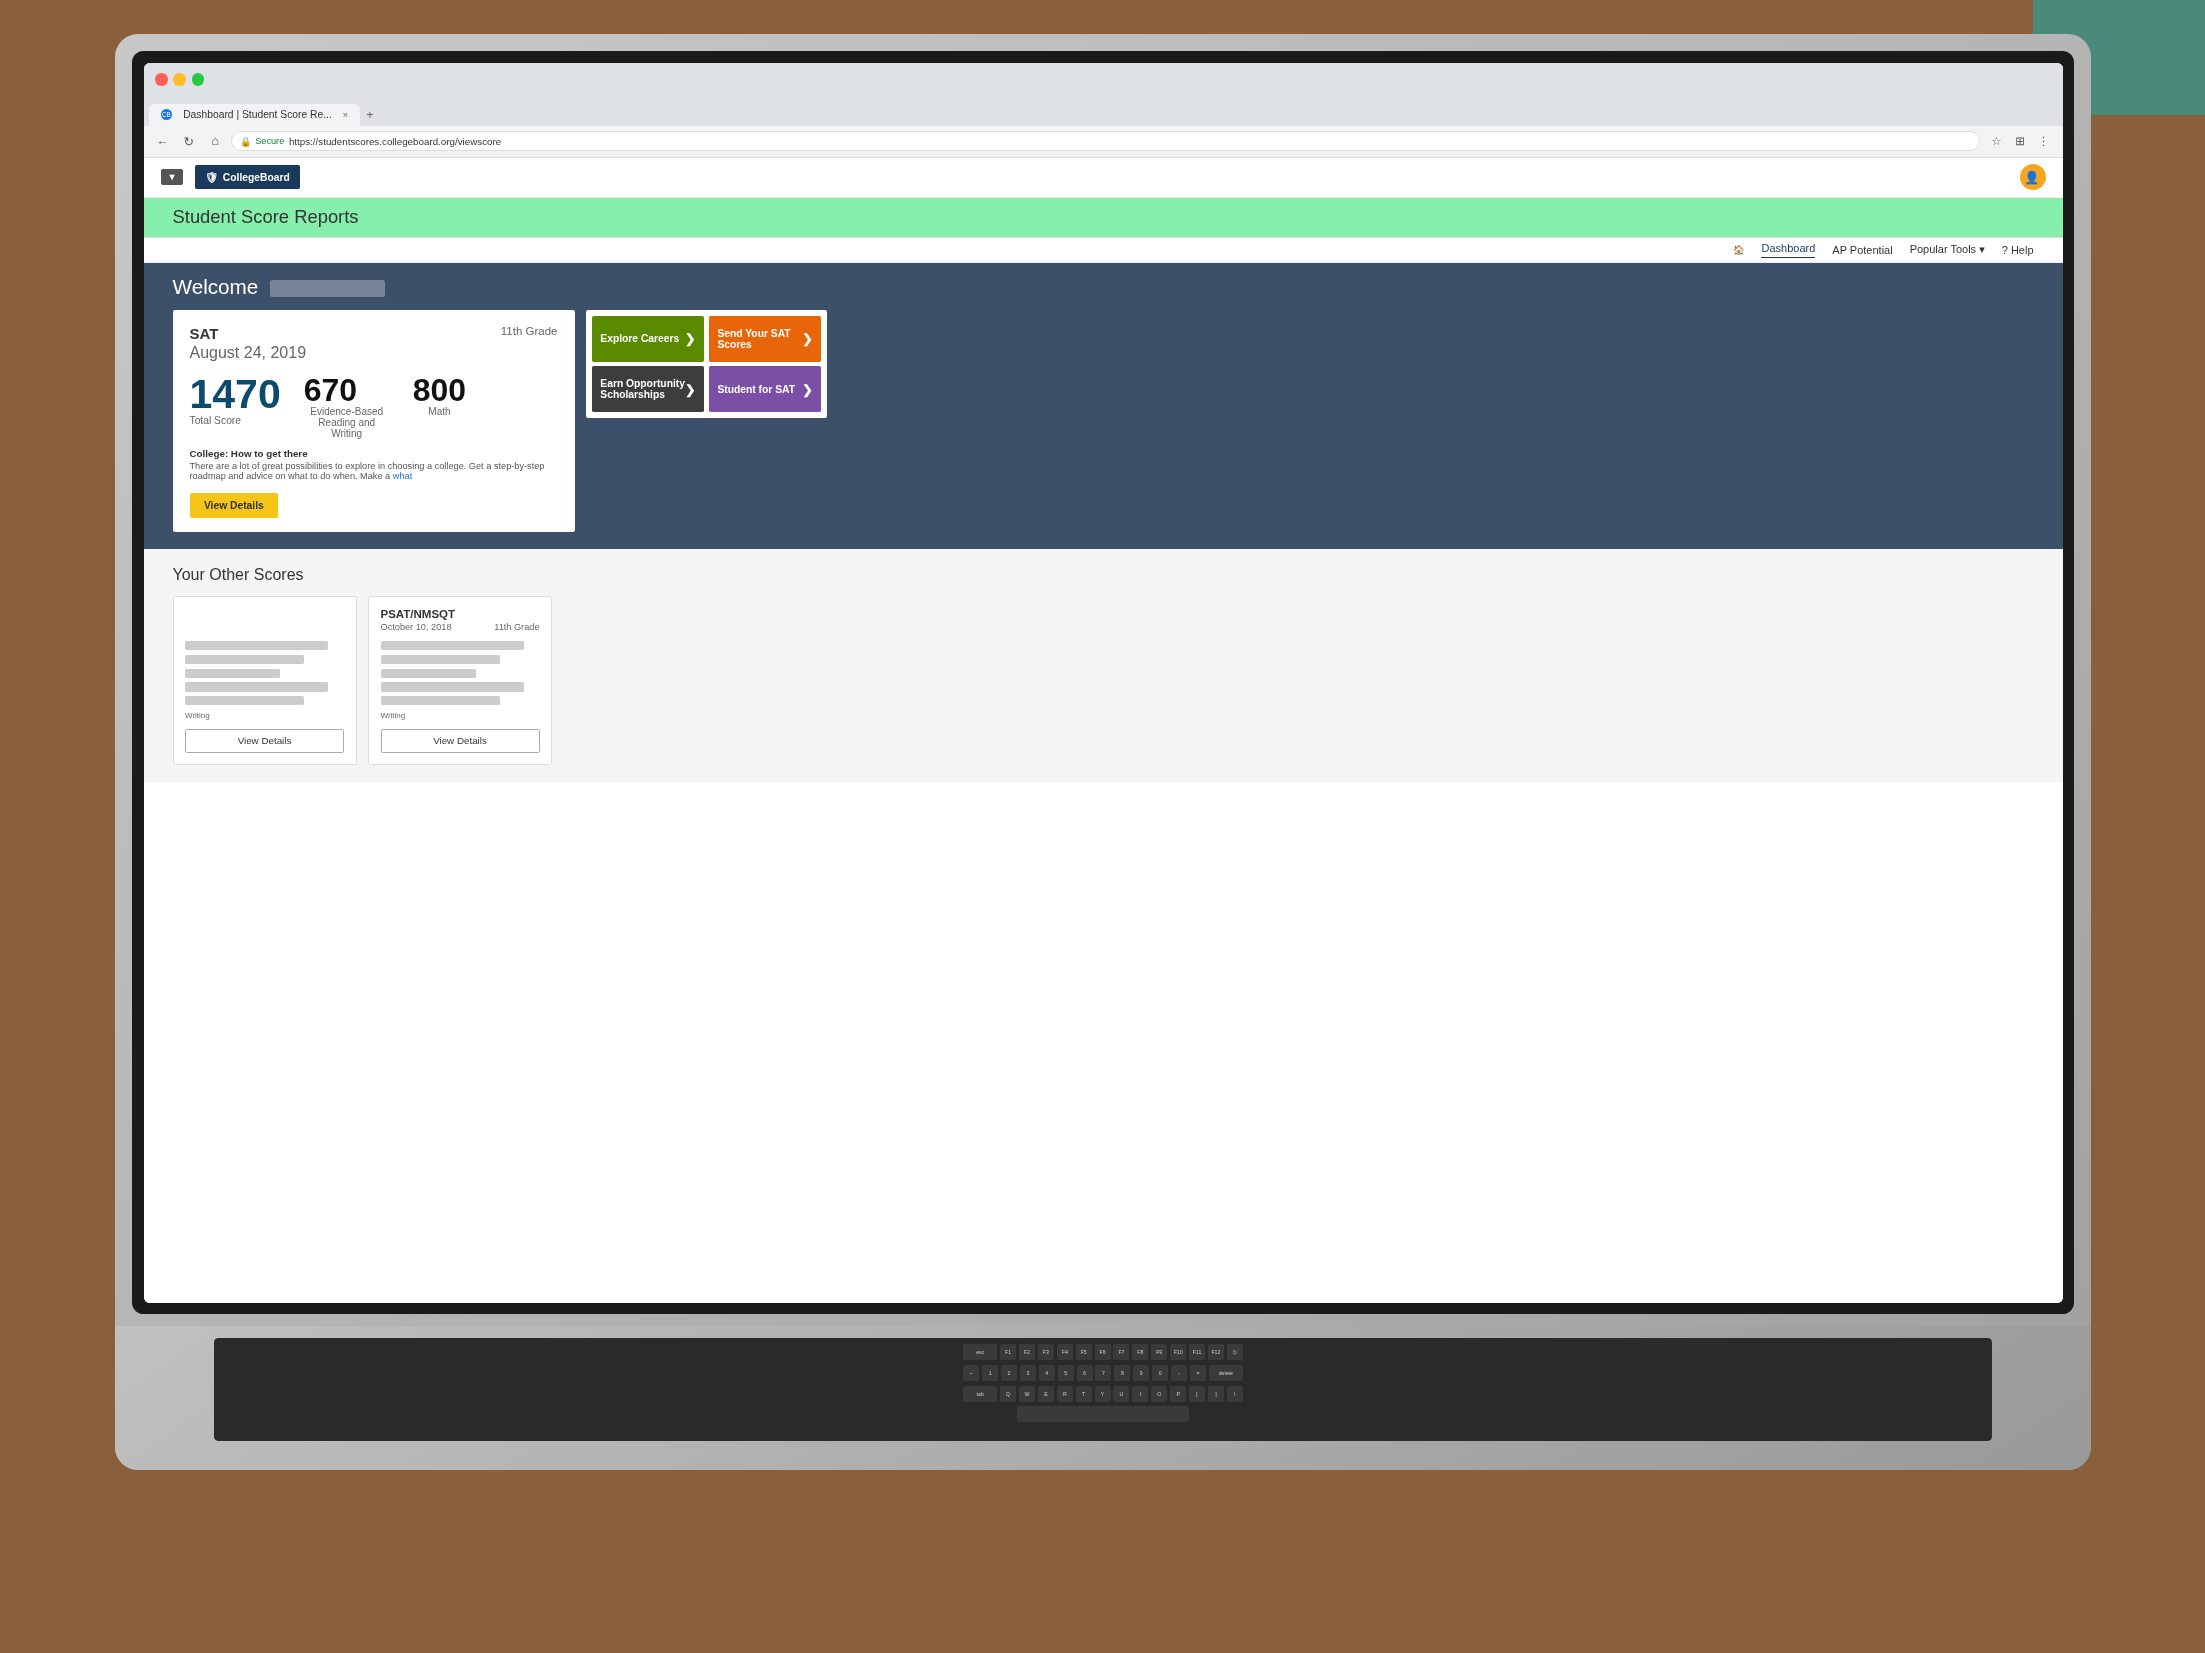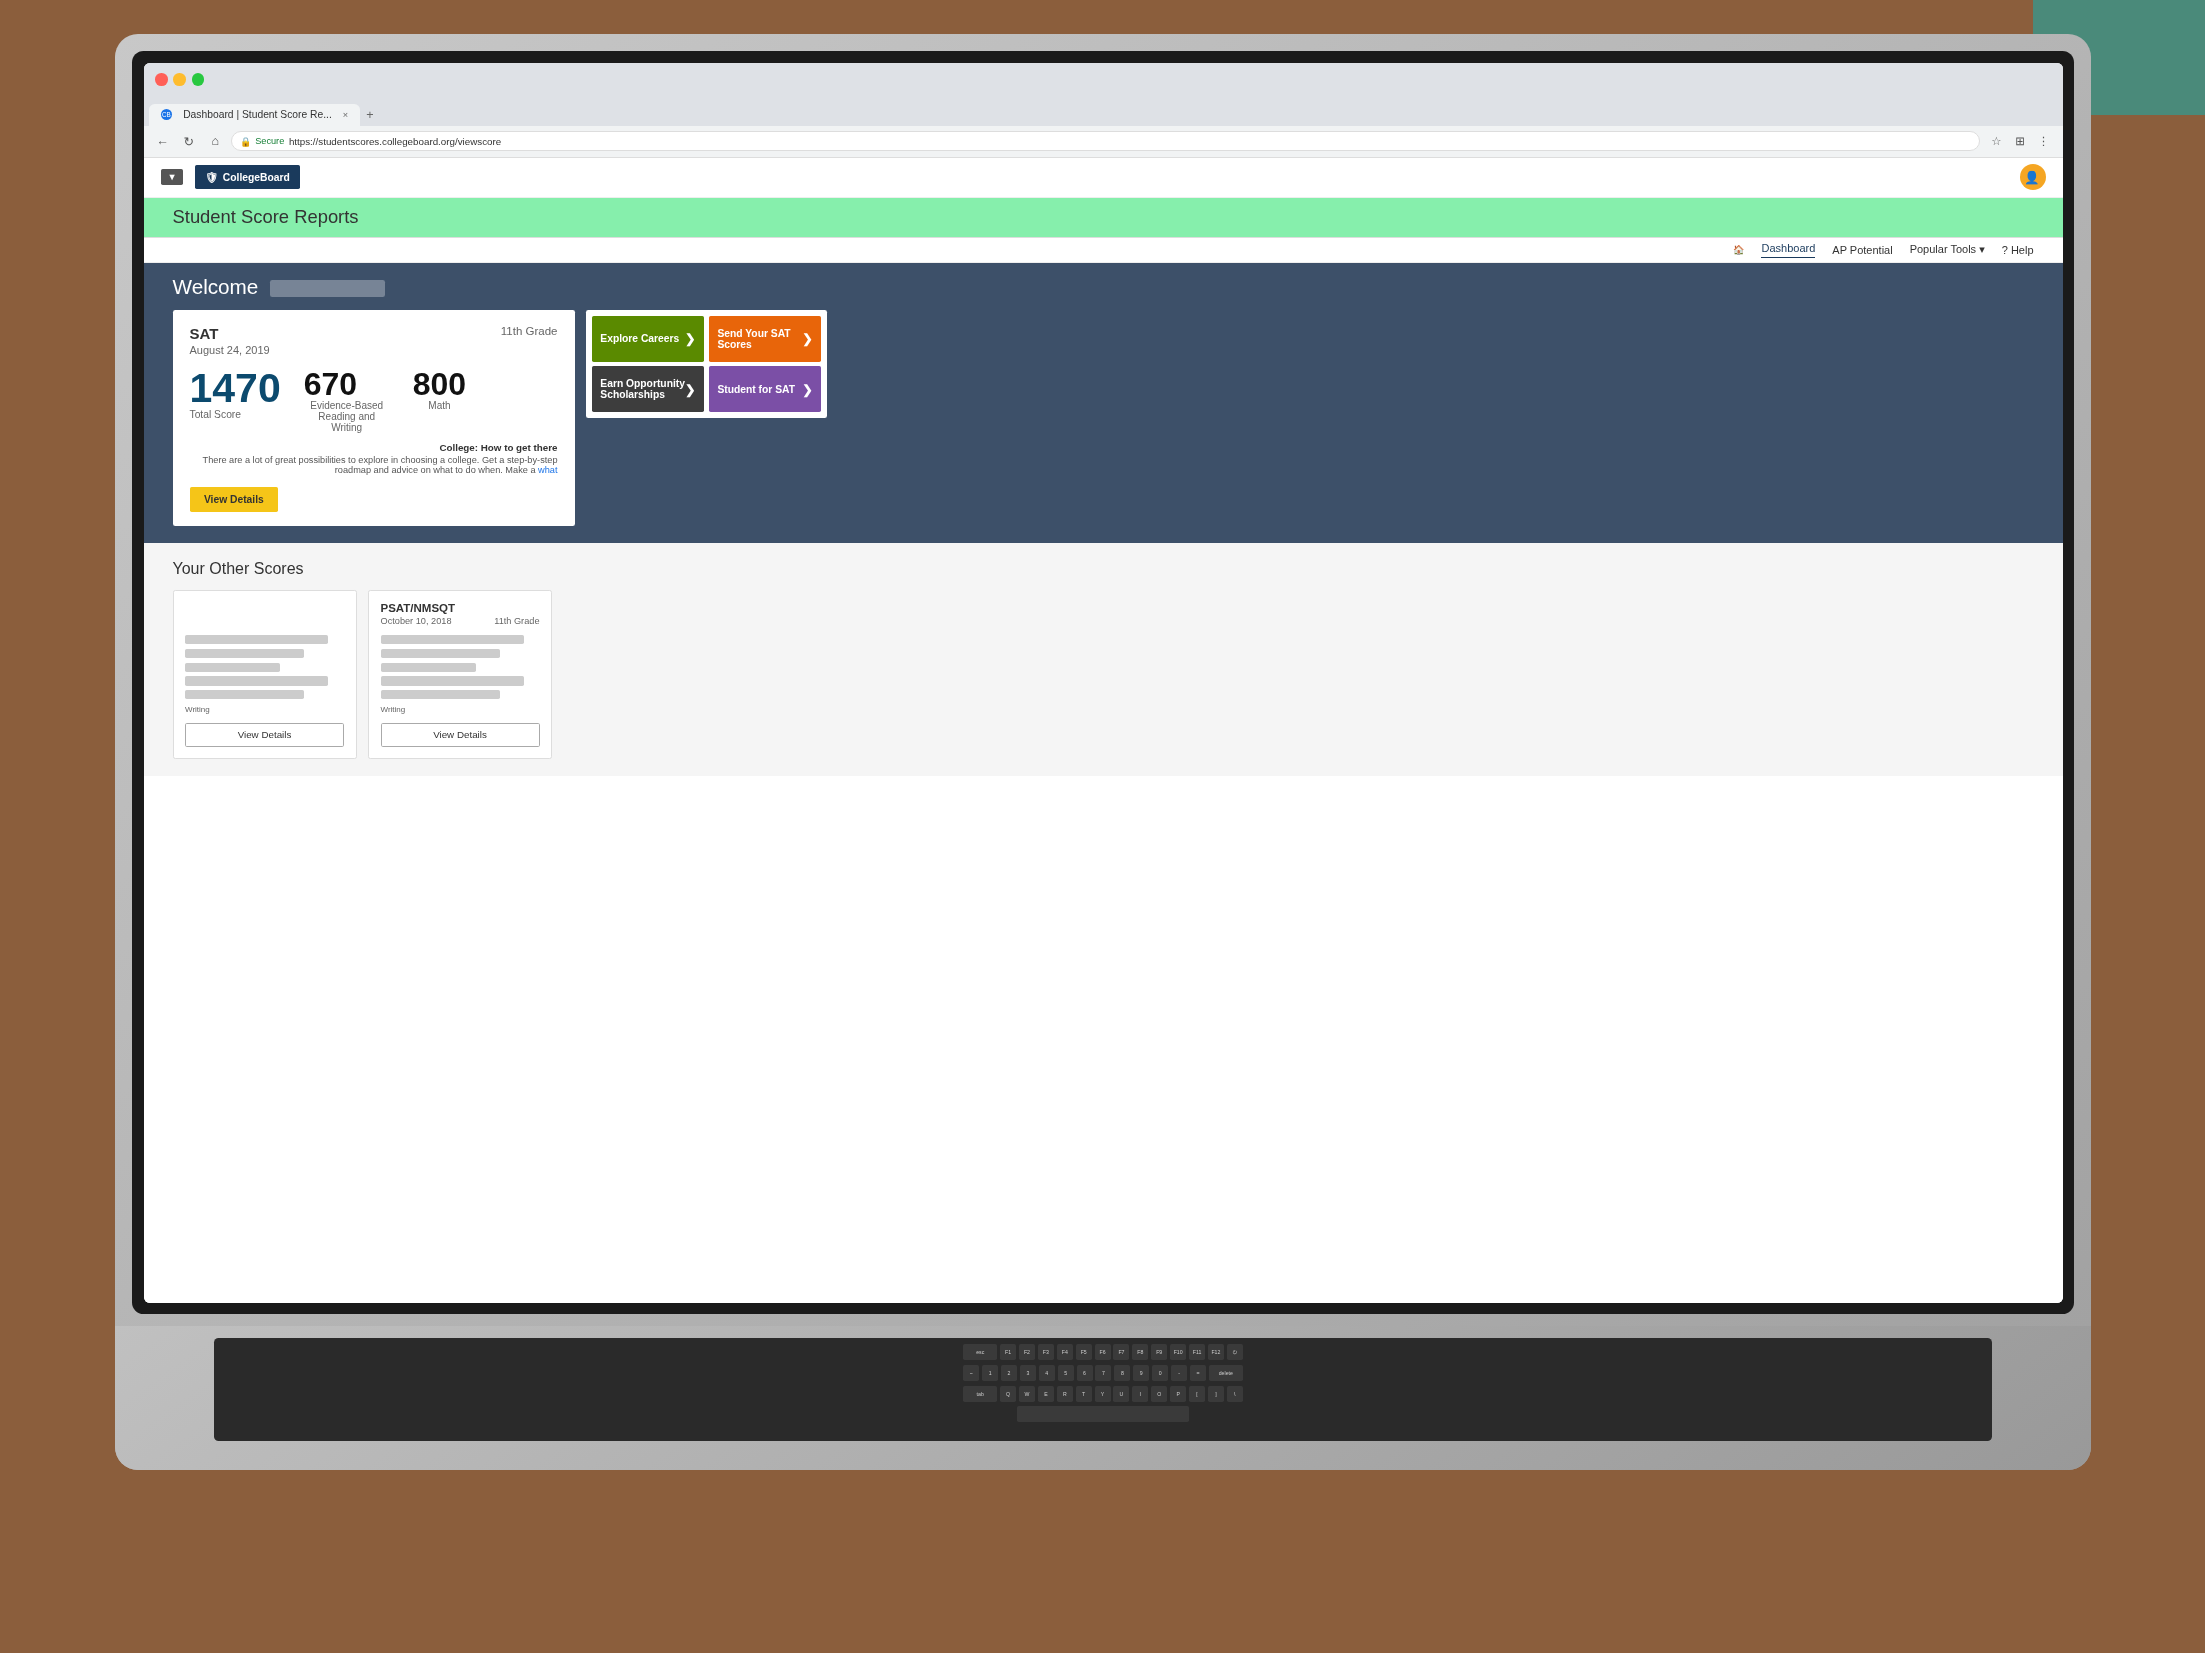--- a/index.html
+++ b/index.html
@@ -329,21 +329,21 @@
       font-weight: bold;
       color: #333;
     }
 
     .sat-grade {
       font-size: 11.5px;
       color: #666;
     }
 
     .sat-date {
-      font-size: 11px;
+      font-size: 16px;
       color: #666;
       margin-bottom: 11.5px;
     }
 
     .scores-row {
       display: flex;
       gap: 23px;
       align-items: flex-start;
     }
 
@@ -378,21 +378,20 @@
       font-size: 10px;
       color: #666;
       max-width: 86px;
       text-align: center;
     }
 
     .college-info {
       margin-top: 8.6px;
       font-size: 9.8px;
       color: #333;
-      text-align: right;
     }
 
     .college-info strong {
       font-weight: bold;
     }
 
     .college-info-text {
       font-size: 9.2px;
       color: #555;
       margin-top: 2.9px;

